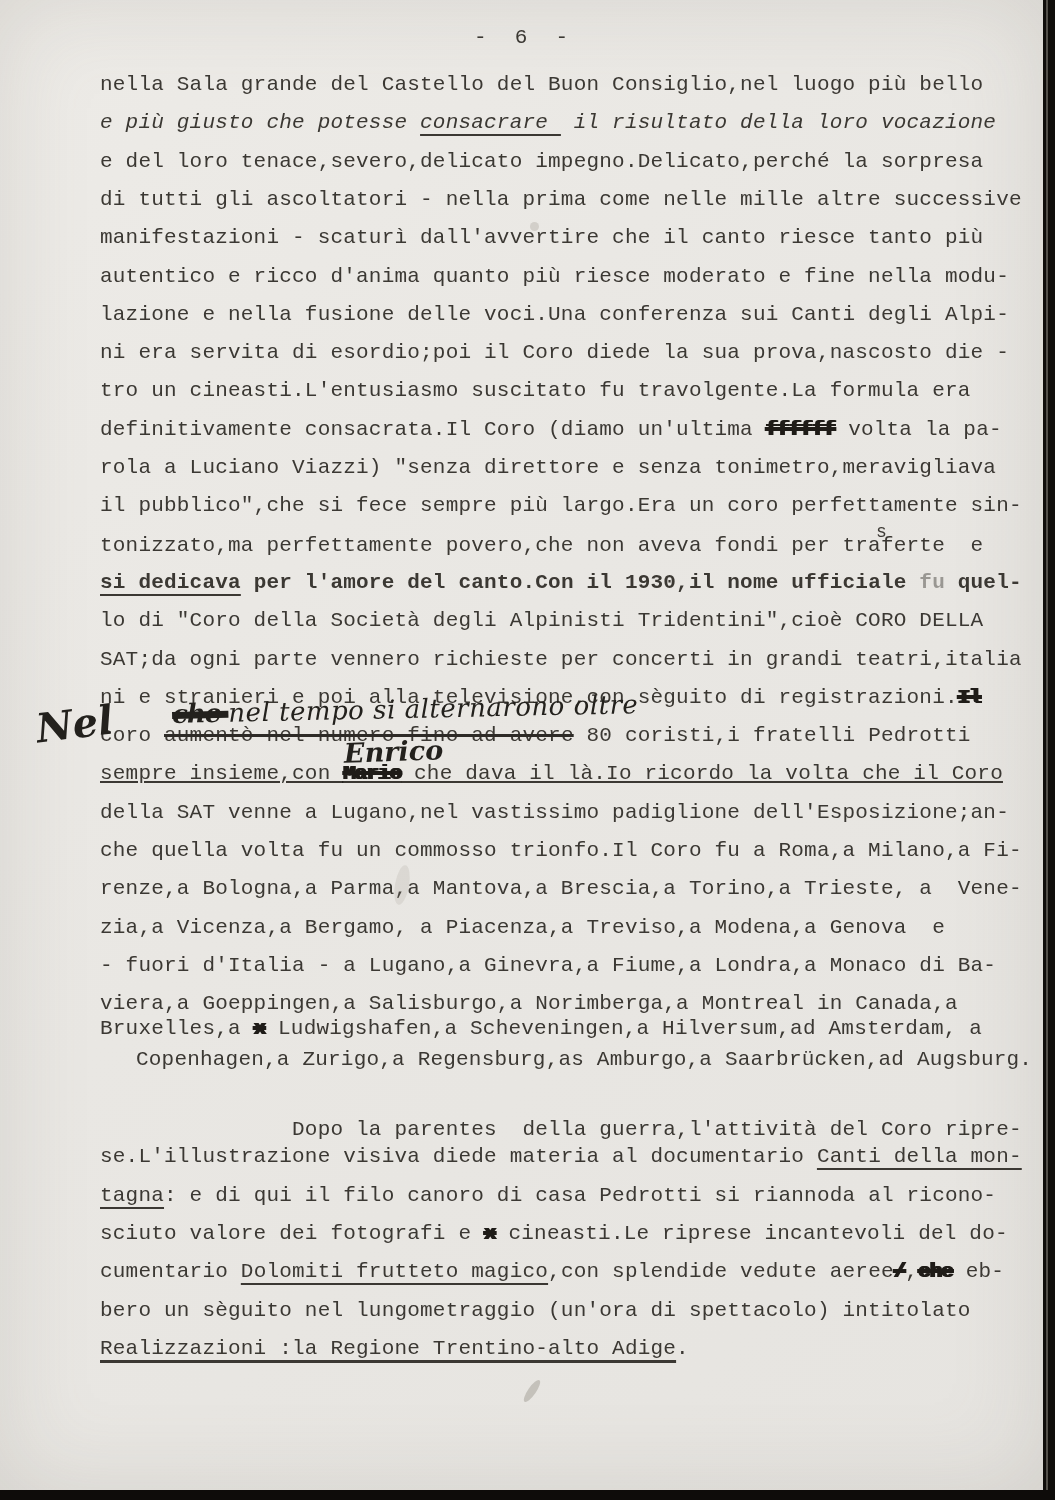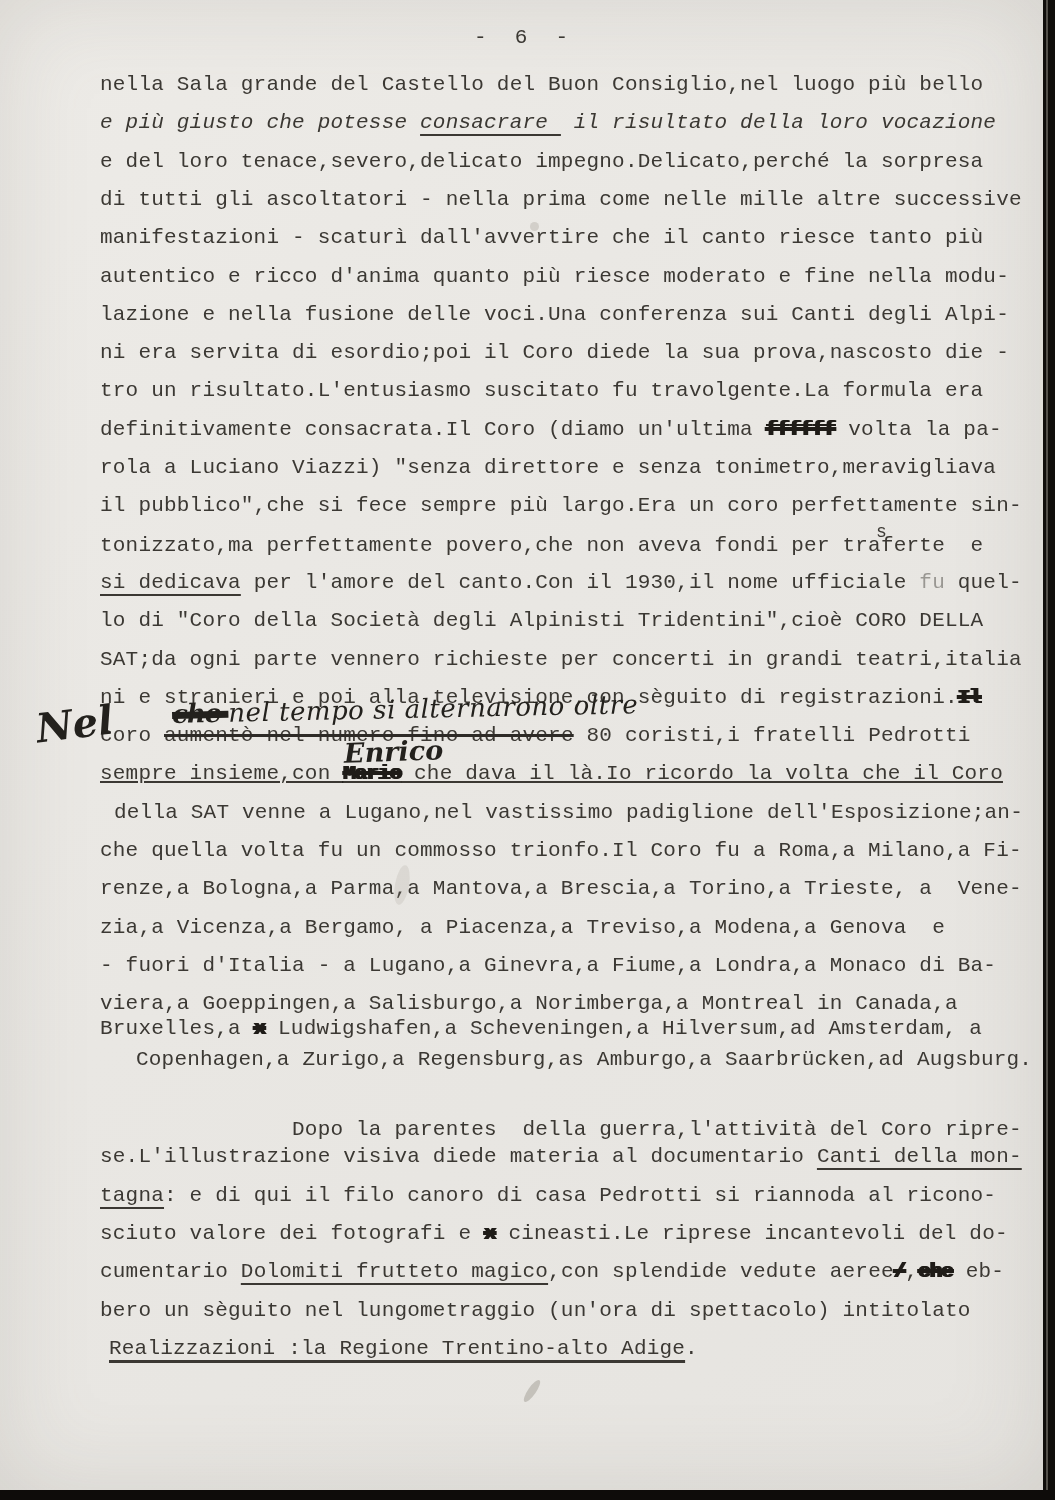--- a/index.html
+++ b/index.html
@@ -77,46 +77,46 @@
 
     <div id="text-lines">
         <div class="line" style="top: 66px; text-align: center;"><span>nella Sala grande del Castello del Buon Consiglio,nel luogo più bello</span></div>
         <div class="line" style="top: 104.3px; font-style: italic;"><span>e più giusto che potesse </span><span class="s-u">consacrare </span><span> il risultato della loro vocazione</span></div>
         <div class="line" style="top: 142.6px;"><span>e del loro tenace,severo,delicato impegno.Delicato,perché la sorpresa</span></div>
         <div class="line" style="top: 180.9px;"><span>di tutti gli ascoltatori - nella prima come nelle mille altre successive</span></div>
         <div class="line" style="top: 219.2px;"><span>manifestazioni - scaturì dall'avvertire che il canto riesce tanto più</span></div>
         <div class="line" style="top: 257.5px;"><span>autentico e ricco d'anima quanto più riesce moderato e fine nella modu-</span></div>
         <div class="line" style="top: 295.8px;"><span>lazione e nella fusione delle voci.Una conferenza sui Canti degli Alpi-</span></div>
         <div class="line" style="top: 334.1px;"><span>ni era servita di esordio;poi il Coro diede la sua prova,nascosto die -</span></div>
-        <div class="line" style="top: 372.4px;"><span>tro un risultato.L'entusiasmo suscitato fu travolgente.La formula era</span></div>
+        <div class="line" style="top: 372.4px;"><span>tro un cineasti.L'entusiasmo suscitato fu travolgente.La formula era</span></div>
         <div class="line" style="top: 410.7px;"><span>definitivamente consacrata.Il Coro (diamo un'ultima </span><span class="s-ox">ffffff</span><span> volta la pa-</span></div>
         <div class="line" style="top: 449px;"><span>rola a Luciano Viazzi) "senza direttore e senza tonimetro,meravigliava</span></div>
         <div class="line" style="top: 487.3px;"><span>il pubblico",che si fece sempre più largo.Era un coro perfettamente sin-</span></div>
         <div class="line" style="top: 527px;"><span>tonizzato,ma perfettamente povero,che non aveva fondi per tra</span><span class="s-sup">s</span><span>ferte  e</span></div>
-        <div class="line" style="top: 563.9px;"><span class="s-u">si dedicava</span><span> per l'amore del canto.Con il 1930,il nome ufficiale </span><span class="s-faint">fu</span><span> quel-</span></div>
+        <div class="line" style="top: 563.9px; font-weight: bold;"><span class="s-u">si dedicava</span><span> per l'amore del canto.Con il 1930,il nome ufficiale </span><span class="s-faint">fu</span><span> quel-</span></div>
         <div class="line" style="top: 602.2px;"><span>lo di "Coro della Società degli Alpinisti Tridentini",cioè CORO DELLA</span></div>
         <div class="line" style="top: 640.5px;"><span>SAT;da ogni parte vennero richieste per concerti in grandi teatri,italia</span></div>
         <div class="line" style="top: 678.8px;"><span>ni e stranieri e poi alla televisione,con sèguito di registrazioni.</span><span class="s-ox">Il</span></div>
         <div class="line" style="top: 717.1px;"><span>coro </span><span class="s-x">aumentò nel numero fino ad avere</span><span> 80 coristi,i fratelli Pedrotti</span></div>
         <div class="line" style="top: 755.4px; text-decoration: underline;"><span>sempre insieme,con </span><span class="s-ox">Mario</span><span> che dava il là.Io ricordo la volta che il Coro</span></div>
-        <div class="line" style="top: 793.7px; margin-left: 14px;"><span>della SAT venne a Lugano,nel vastissimo padiglione dell'Esposizione;an-</span></div>
+        <div class="line" style="top: 793.7px;"><span>della SAT venne a Lugano,nel vastissimo padiglione dell'Esposizione;an-</span></div>
         <div class="line" style="top: 832px;"><span>che quella volta fu un commosso trionfo.Il Coro fu a Roma,a Milano,a Fi-</span></div>
         <div class="line" style="top: 870.3px;"><span>renze,a Bologna,a Parma,a Mantova,a Brescia,a Torino,a Trieste, a  Vene-</span></div>
         <div class="line" style="top: 908.6px;"><span>zia,a Vicenza,a Bergamo, a Piacenza,a Treviso,a Modena,a Genova  e</span></div>
         <div class="line" style="top: 946.9px;"><span>- fuori d'Italia - a Lugano,a Ginevra,a Fiume,a Londra,a Monaco di Ba-</span></div>
         <div class="line" style="top: 985.2px;"><span>viera,a Goeppingen,a Salisburgo,a Norimberga,a Montreal in Canada,a</span></div>
         <div class="line" style="top: 966px; margin-top: 44px;"><span>Bruxelles,a </span><span class="s-ox">x</span><span> Ludwigshafen,a Scheveningen,a Hilversum,ad Amsterdam, a</span></div>
         <div class="line" style="top: 1041px; margin-left: 36px;"><span>Copenhagen,a Zurigo,a Regensburg,as Amburgo,a Saarbrücken,ad Augsburg.</span></div>
         <div class="line" style="top: 1111px;"><span>               Dopo la parentes  della guerra,l'attività del Coro ripre-</span></div>
         <div class="line" style="top: 1138.4px;"><span>se.L'illustrazione visiva diede materia al documentario </span><span class="s-u">Canti della mon-</span></div>
         <div class="line" style="top: 1176.7px;"><span class="s-u">tagna</span><span>: e di qui il filo canoro di casa Pedrotti si riannoda al ricono-</span></div>
         <div class="line" style="top: 1215px;"><span>sciuto valore dei fotografi e </span><span class="s-ox">x</span><span> cineasti.Le riprese incantevoli del do-</span></div>
         <div class="line" style="top: 1253.3px;"><span>cumentario </span><span class="s-u">Dolomiti frutteto magico</span><span>,con splendide vedute aeree</span><span class="s-ox">/</span><span>,</span><span class="s-ox">che</span><span> eb-</span></div>
         <div class="line" style="top: 1291.6px;"><span>bero un sèguito nel lungometraggio (un'ora di spettacolo) intitolato</span></div>
-        <div class="line" style="top: 1329.9px; margin-left: 9px;"><span class="s-u3">Realizzazioni :la Regione Trentino-alto Adige</span><span>.</span></div>
+        <div class="line" style="top: 1329.9px;"><span class="s-u3">Realizzazioni :la Regione Trentino-alto Adige</span><span>.</span></div>
       </div>
 
     <div class="hand margin-nel">Nel</div>
 
     <div class="hand interline"><span class="hand-scribble">che </span><span>nel tempo si alternarono oltre</span></div>
 
     <div class="hand enrico">Enrico</div>
 
     <div class="smudge s1"></div>
     <div class="smudge s2"></div>

